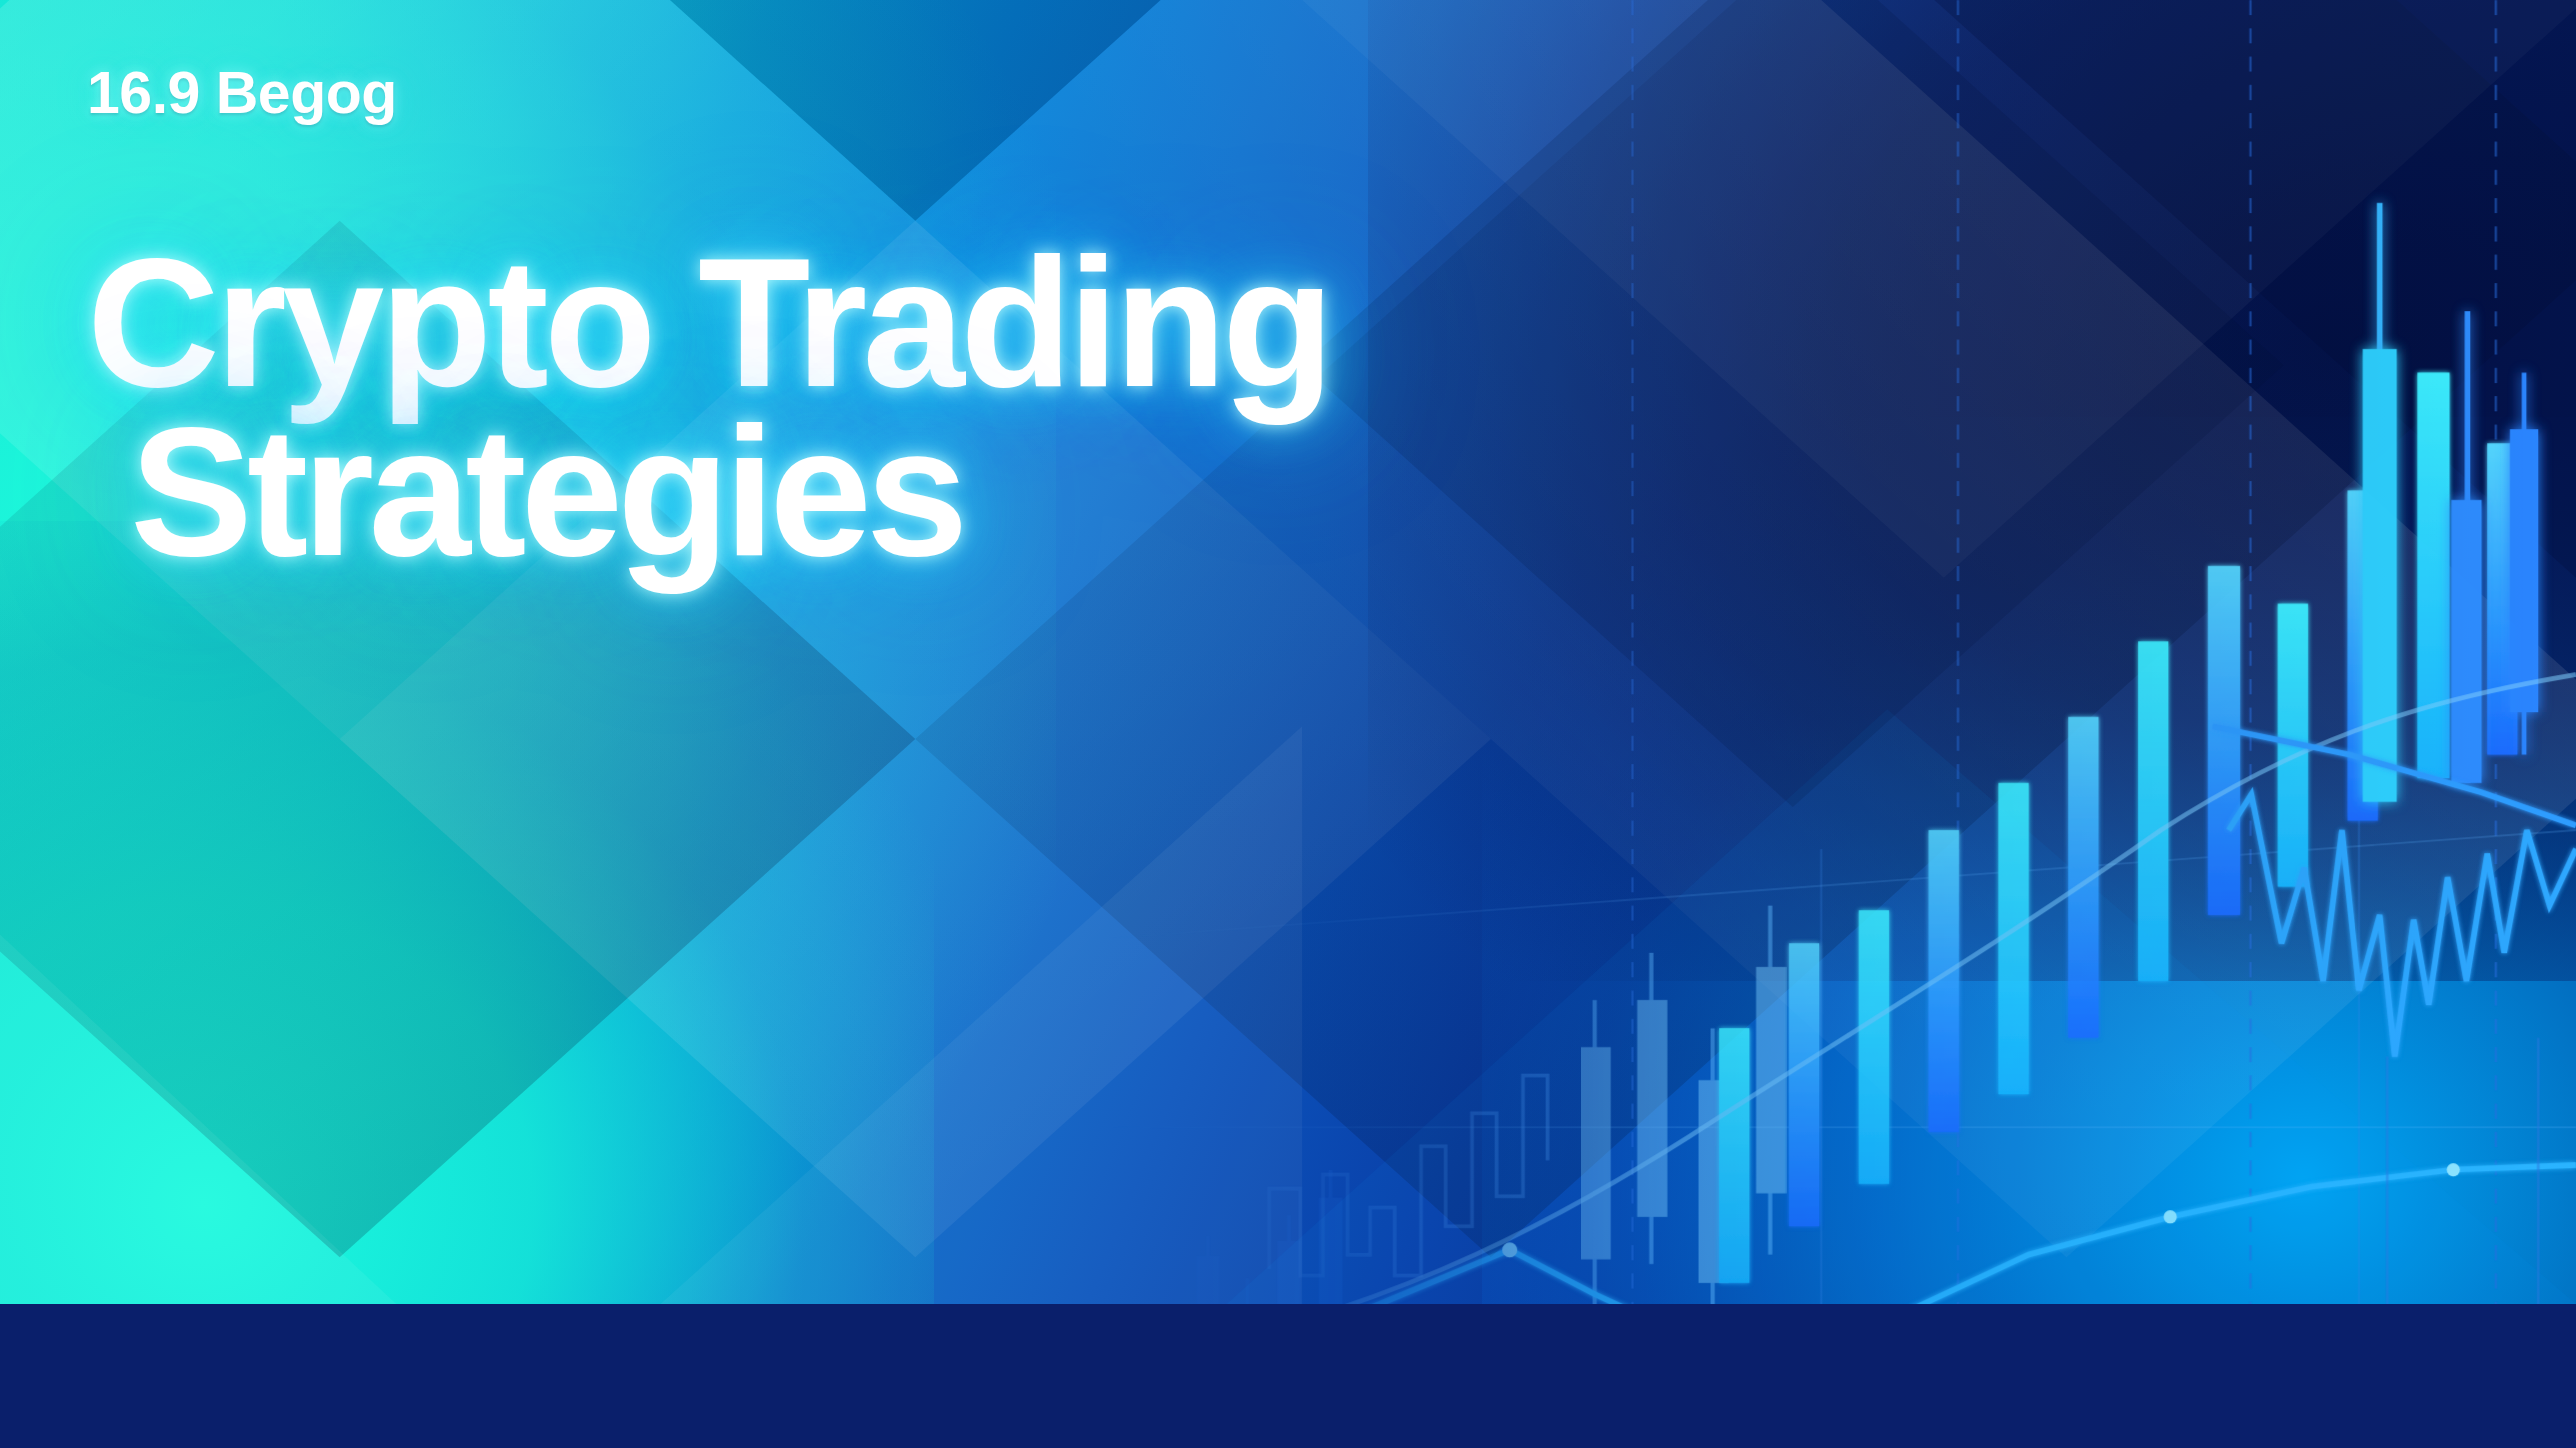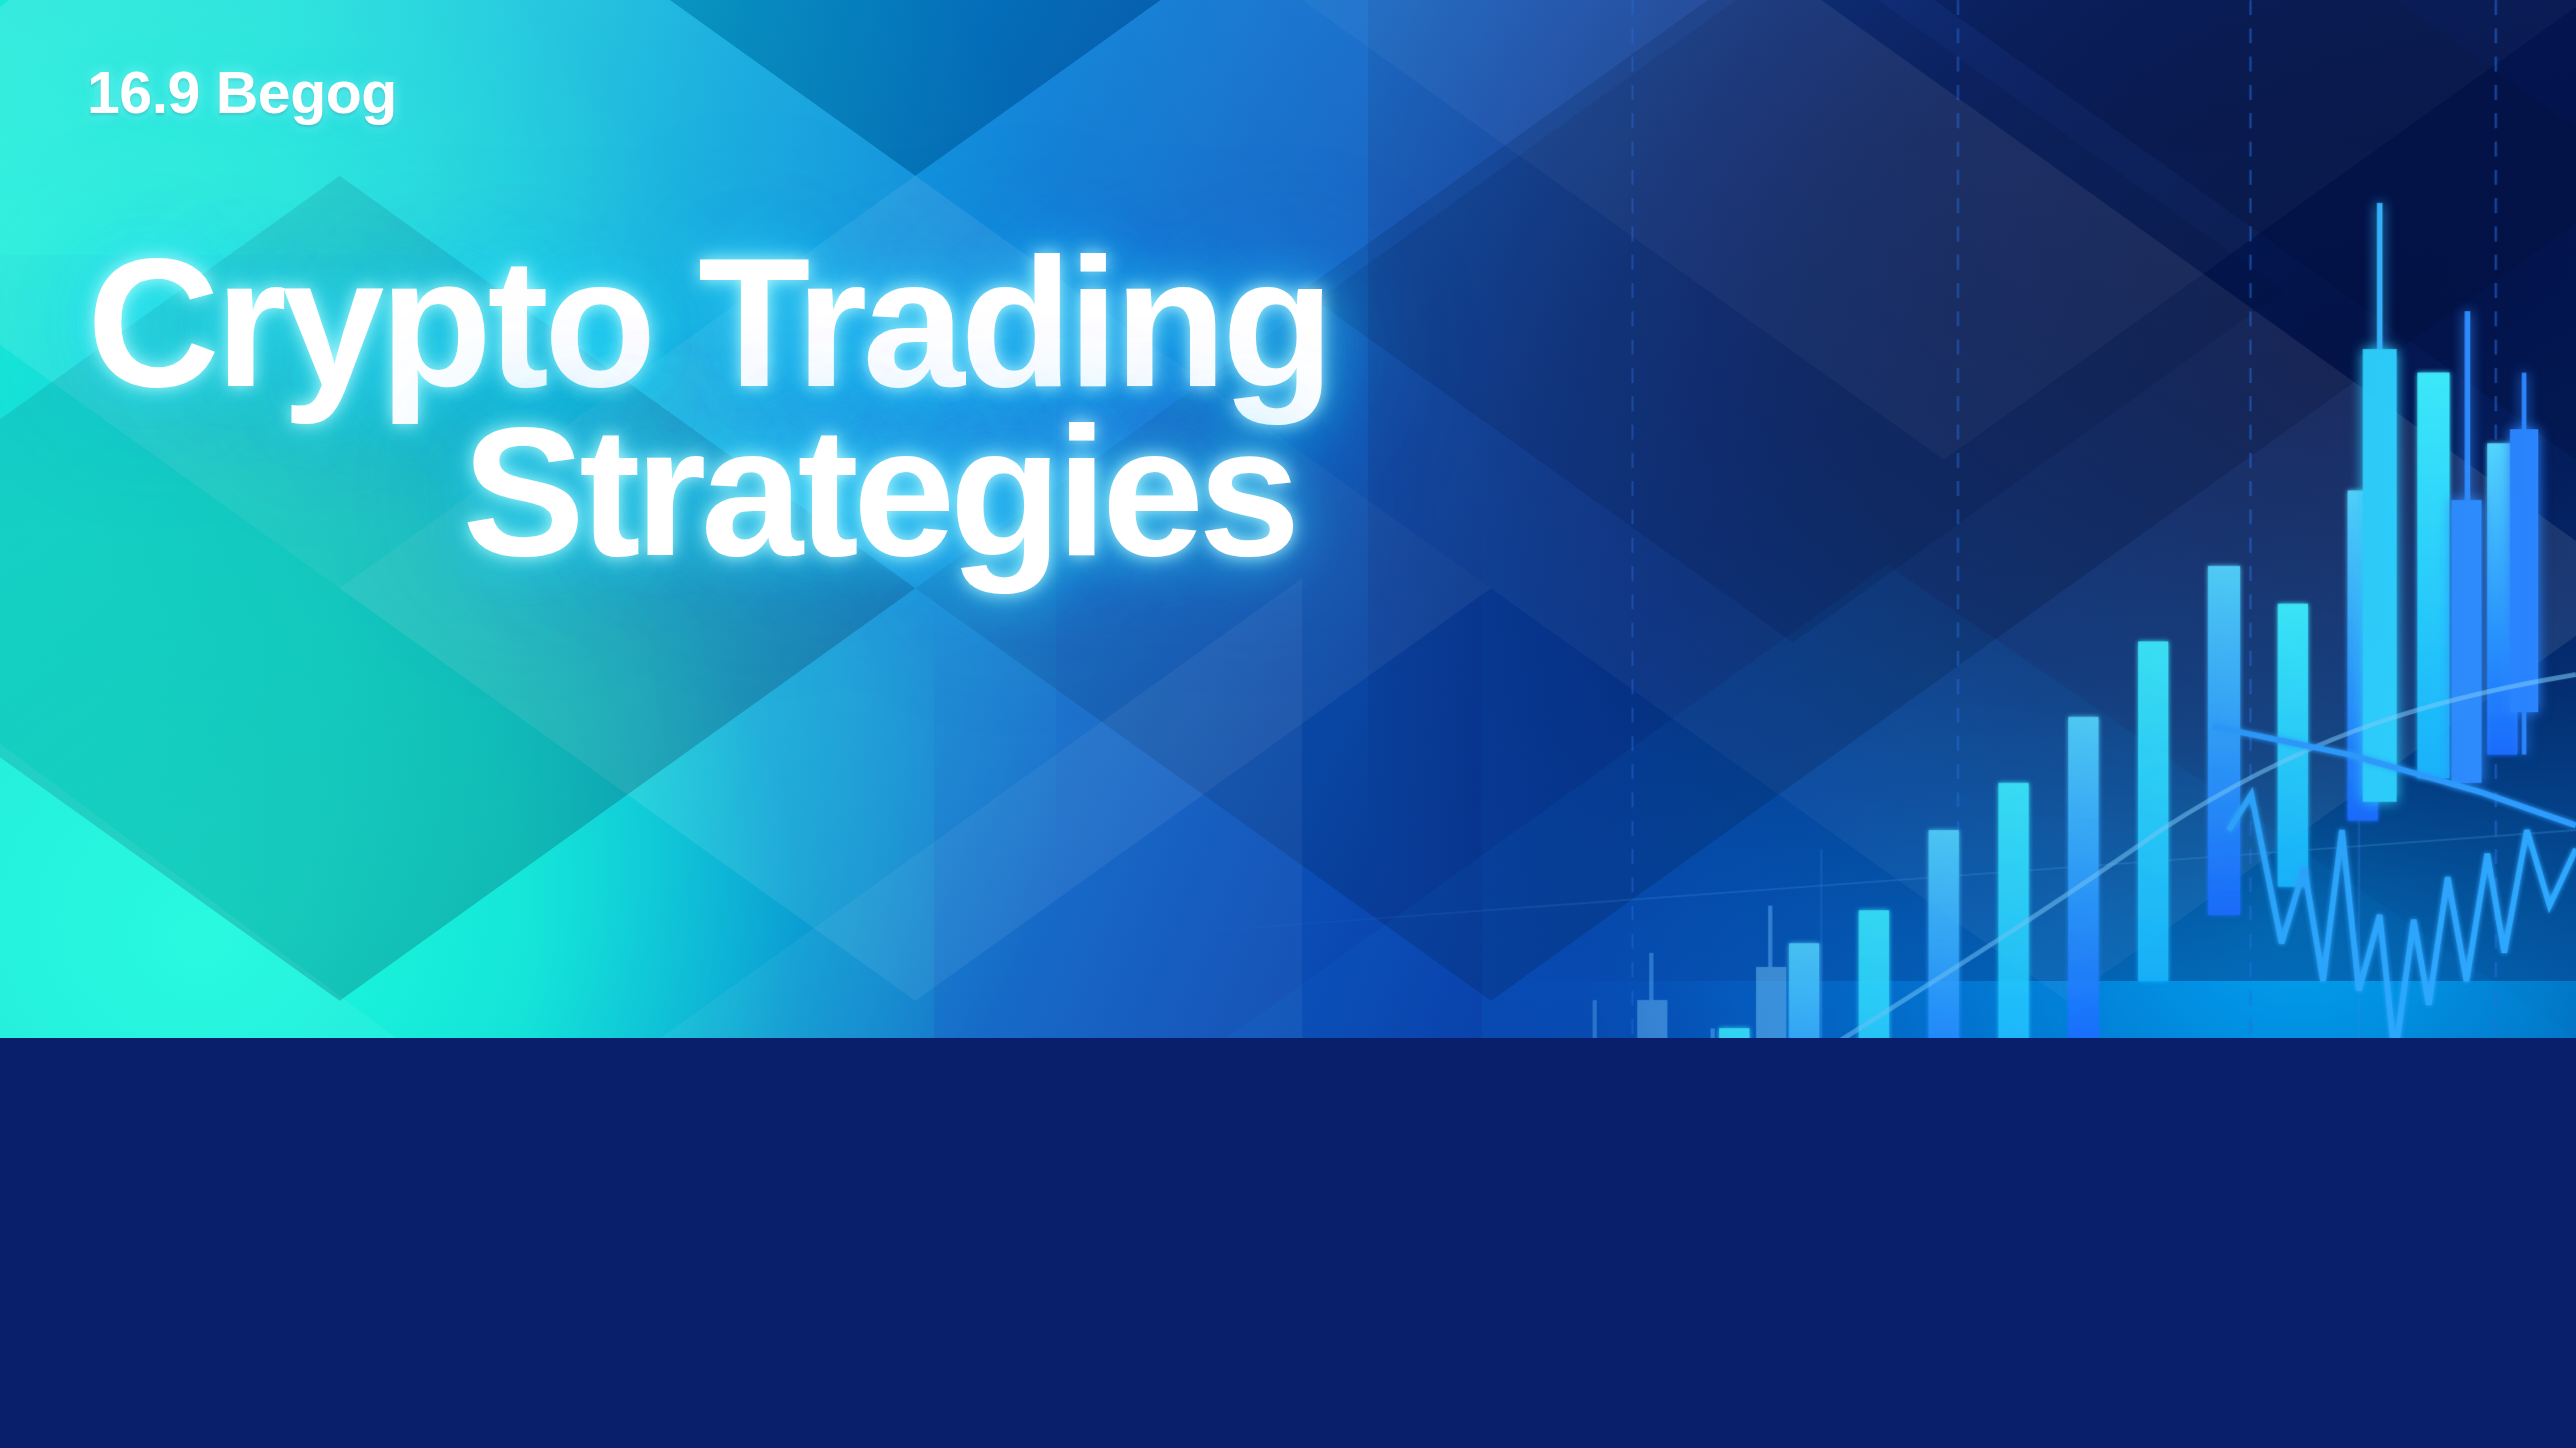--- a/index.html
+++ b/index.html
@@ -5,21 +5,21 @@
 <style>
   * { margin:0; padding:0; box-sizing:border-box; }
   html,body{
     width:2576px; height:1448px; overflow:hidden;
     background:#0a1f6b;
     font-family:"Liberation Sans", sans-serif;
   }
 
   #banner{
     position:relative;
-    width:2576px; height:1038px;
+    width:2576px; height:1304px;
     overflow:hidden;
     isolation:isolate;
   }
 
   
   .bg-base{
     position:absolute; inset:0;
     background:linear-gradient(112deg,
         #18f0d8 0%,
         #14e6dc 9%,
@@ -96,21 +96,20 @@
     font-weight:700;
     font-size:184px;
     line-height:0.92;
     letter-spacing:-4.7px;
     color:#ffffff;
     text-shadow:
         0 0 17px rgba(190,255,255,.92),
         0 0 49px rgba(60,225,255,.78),
         0 0 104px rgba(20,190,255,.55),
         0 0 170px rgba(0,160,255,.32);
-    text-align: right;
   }
   .headline .line{ display:block; white-space:nowrap; }
   .headline .line2{ letter-spacing:-5.7px;margin-left:43px; }
 </style>
 </head>
 <body>
 
 <div id="banner">
 
   <div class="bg-base"></div>

